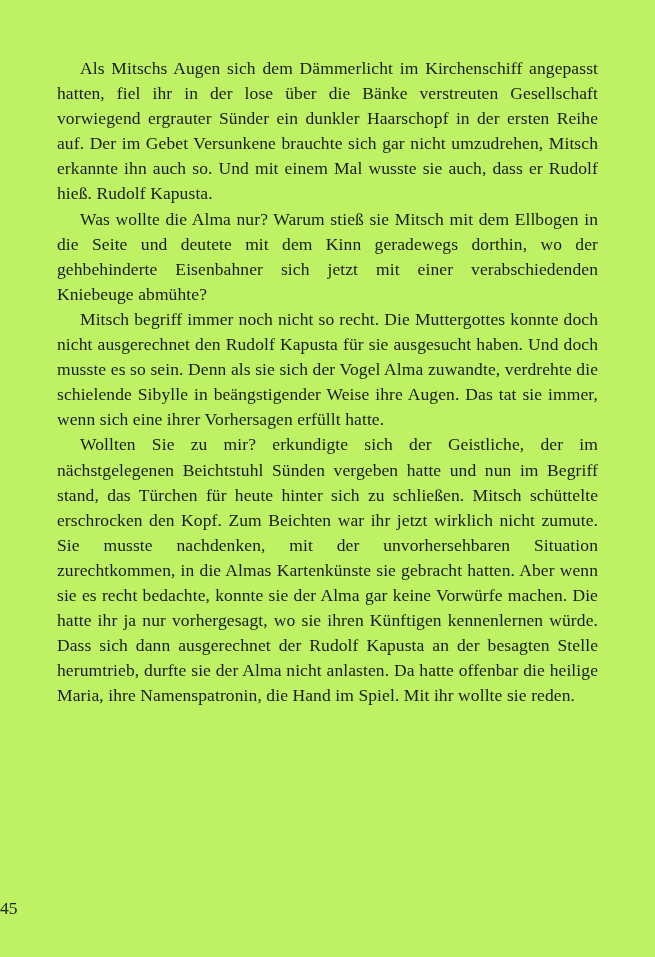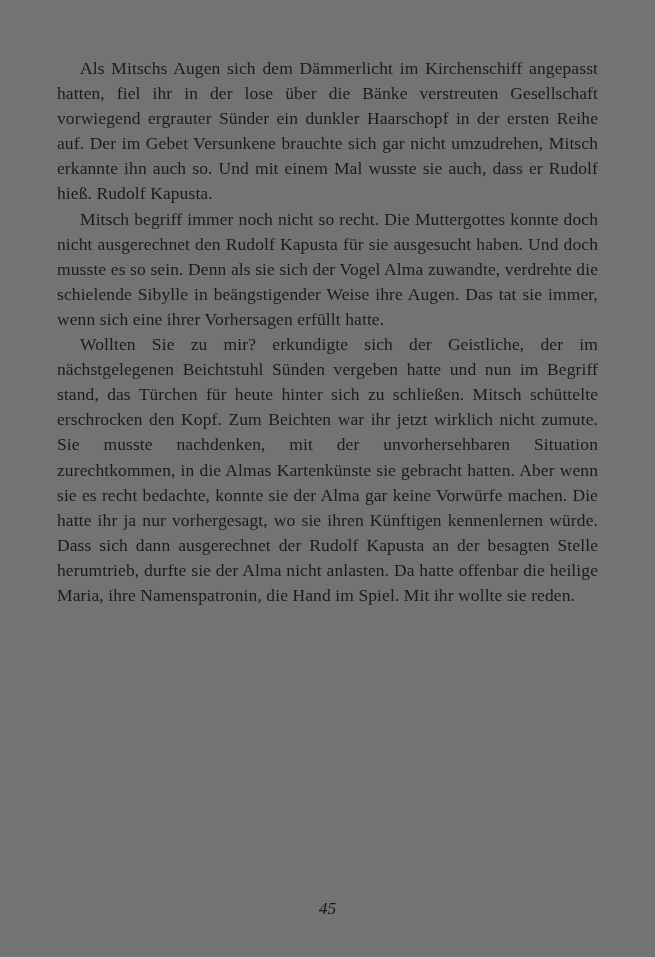--- a/index.html
+++ b/index.html
@@ -4,21 +4,21 @@
 <style>
   html, body {
     margin: 0;
     padding: 0;
     background: #ffffff;
   }
   .book-page {
     position: relative;
     width: 655px;
     height: 957px;
-    background: #737373;
+    background: #bef264;
     box-sizing: border-box;
     overflow: hidden;
     font-family: "Liberation Serif", "DejaVu Serif", serif;
     color: #1b1b1b;
   }
   .text-block {
     position: absolute;
     left: 57px;
     top: 56px;
     width: 541px;
@@ -32,29 +32,28 @@
     text-indent: 23px;
     letter-spacing: 0.1px;
     hyphens: auto;
     -webkit-hyphens: auto;
   }
   .page-number {
     position: absolute;
     left: 0;
     top: 898px;
     width: 655px;
-    text-align: center;
     font-size: 17.5px;
     color: #1b1b1b;
-    font-style: italic;
   }
 </style>
 </head>
 <body>
 
 <div class="book-page">
   <div class="text-block">
     <p>Als Mitschs Augen sich dem Dämmerlicht im Kirchenschiff angepasst hatten, fiel ihr in der lose über die Bänke verstreuten Gesellschaft vorwiegend ergrauter Sünder ein dunkler Haarschopf in der ersten Reihe auf. Der im Gebet Versunkene brauchte sich gar nicht umzudrehen, Mitsch erkannte ihn auch so. Und mit einem Mal wusste sie auch, dass er Rudolf hieß. Rudolf Kapusta.</p>
+    <p>Was wollte die Alma nur? Warum stieß sie Mitsch mit dem Ellbogen in die Seite und deutete mit dem Kinn geradewegs dorthin, wo der gehbehinderte Eisenbahner sich jetzt mit einer verabschiedenden Kniebeuge abmühte?</p>
     <p>Mitsch begriff immer noch nicht so recht. Die Muttergottes konnte doch nicht ausgerechnet den Rudolf Kapusta für sie ausgesucht haben. Und doch musste es so sein. Denn als sie sich der Vogel Alma zuwandte, verdrehte die schielende Sibylle in beängstigender Weise ihre Augen. Das tat sie immer, wenn sich eine ihrer Vorhersagen erfüllt hatte.</p>
     <p>Wollten Sie zu mir? erkundigte sich der Geistliche, der im nächstgelegenen Beichtstuhl Sünden vergeben hatte und nun im Begriff stand, das Türchen für heute hinter sich zu schließen. Mitsch schüttelte erschrocken den Kopf. Zum Beichten war ihr jetzt wirklich nicht zumute. Sie musste nachdenken, mit der unvorhersehbaren Situation zurechtkommen, in die Almas Kartenkünste sie gebracht hatten. Aber wenn sie es recht bedachte, konnte sie der Alma gar keine Vorwürfe machen. Die hatte ihr ja nur vorhergesagt, wo sie ihren Künftigen kennenlernen würde. Dass sich dann ausgerechnet der Rudolf Kapusta an der besagten Stelle herumtrieb, durfte sie der Alma nicht anlasten. Da hatte offenbar die heilige Maria, ihre Namenspatronin, die Hand im Spiel. Mit ihr wollte sie reden.</p>
   </div>
   <div class="page-number">45</div>
 </div>
 
 </body></html>

